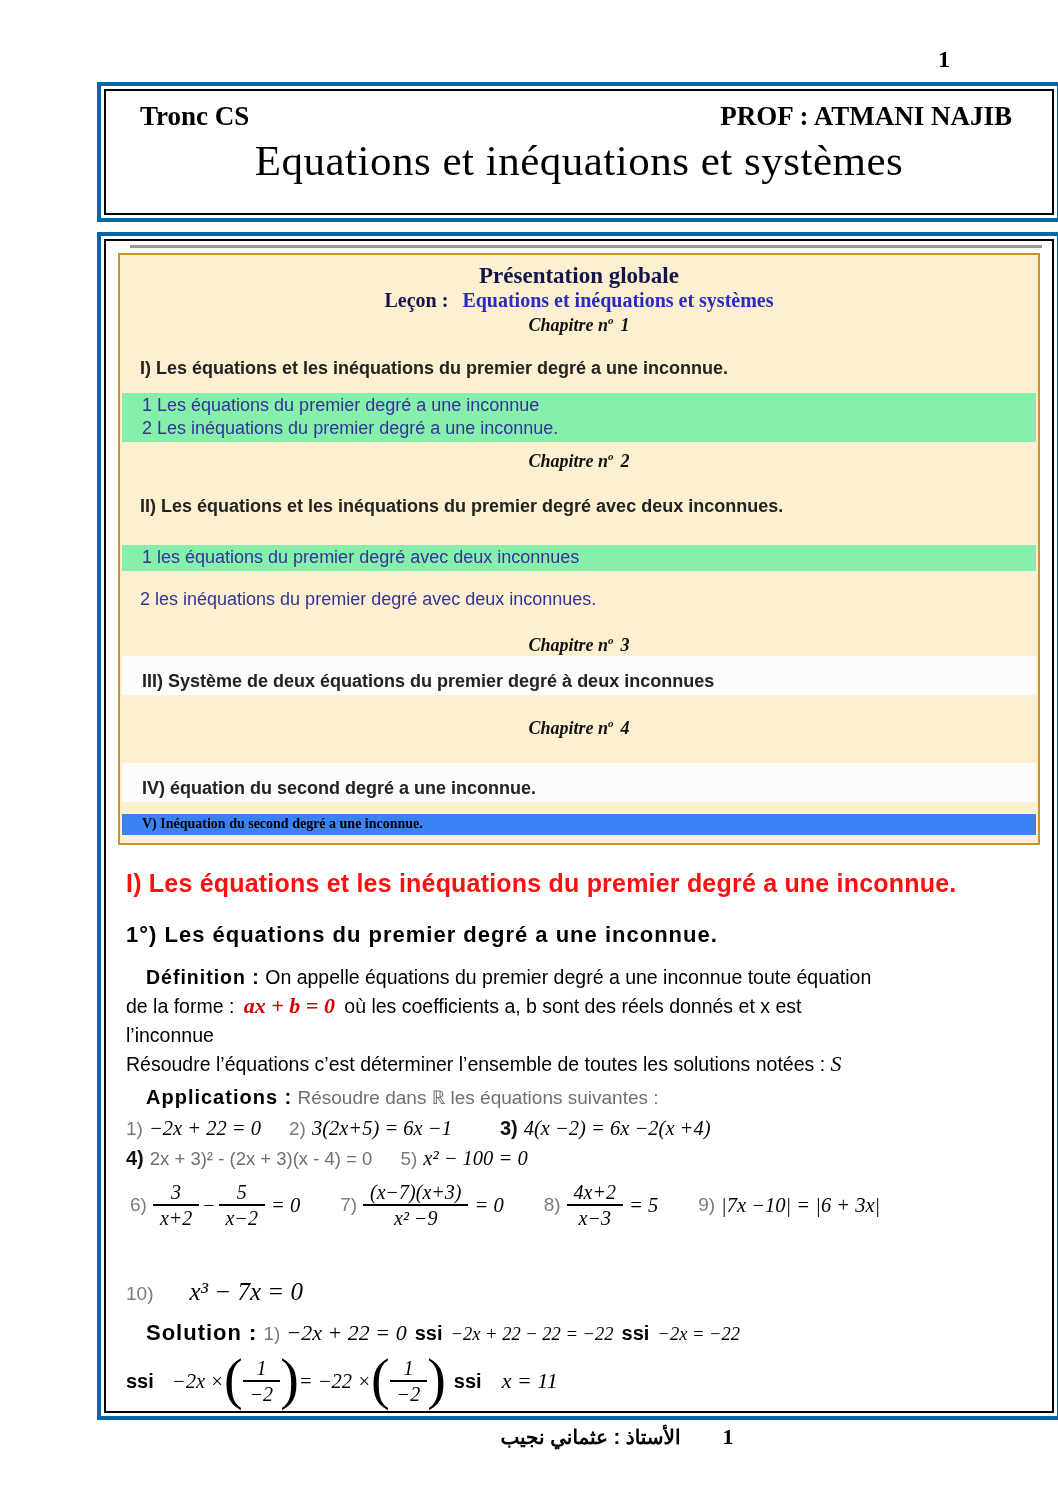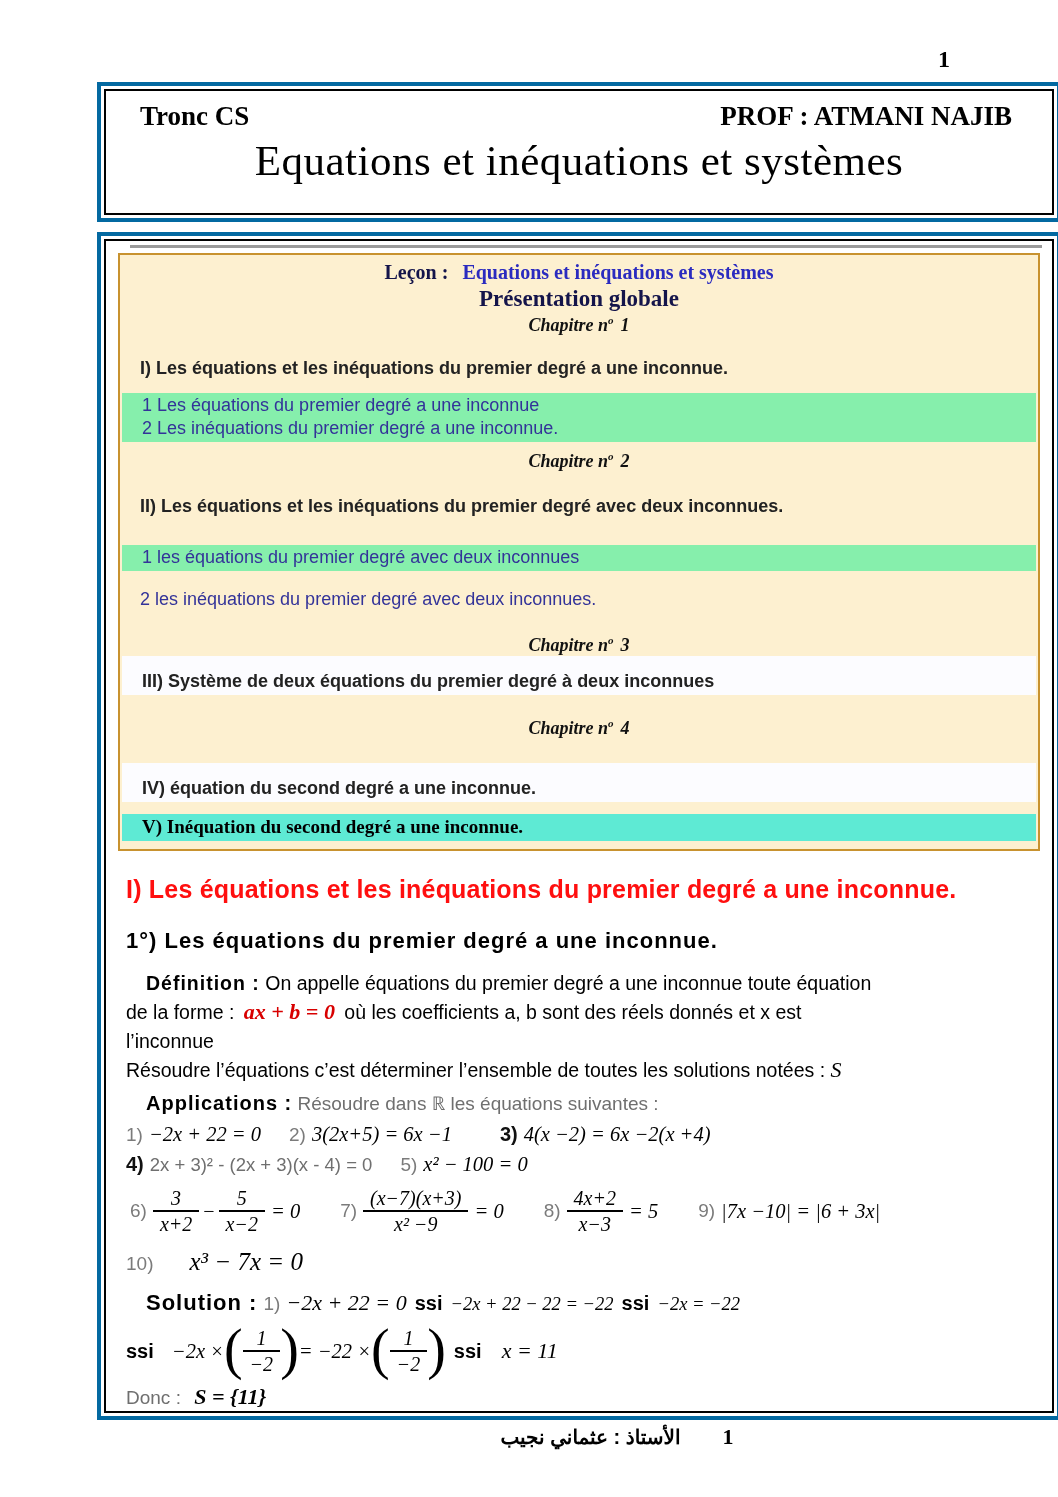--- a/index.html
+++ b/index.html
@@ -34,22 +34,22 @@
                 color:#14144a;margin-top:2px;}
   .toc-chap{font-family:"Liberation Serif",serif;font-weight:bold;font-style:italic;
             font-size:18px;color:#111;text-align:center;}
   .toc-chap sup{font-size:11px;}
   .chapnum{margin-left:7px;}
   .toc-sec{font-weight:bold;font-size:18px;color:#222;padding-left:20px;}
   .toc-strip{background:#86efac;margin:0 2px;padding:1px 0 2px 20px;color:#333399;font-size:18px;}
   .toc-strip .srow{padding:1px 0;}
   .strip-bold{background:#fcfcff;margin:0 2px;padding:15px 0 3px 20px;
               font-weight:bold;font-size:18px;color:#222;}
-  .strip-serif{background:#5eead4;margin:0 2px;padding:2px 0 3px 20px;
-               font-family:"Liberation Serif",serif;font-weight:bold;font-size:19px;color:#000;}
+  .strip-serif{background:#3b82f6;margin:0 2px;padding:2px 0 3px 20px;
+               font-family:"Liberation Serif",serif;font-weight:bold;font-size:14px;color:#000;}
   .navy-plain{color:#333399;font-size:18px;padding-left:20px;}
 
   
   .red-heading{color:#ff0f0f;font-weight:bold;font-size:25px;margin:24px 0 0 12px;letter-spacing:0.2px;}
   .sub-heading{font-weight:bold;font-size:22px;margin:24px 0 0 12px;letter-spacing:1px;}
   .par{font-size:19.5px;margin:16px 0 0 12px;line-height:1.4;}
   .blabel{font-weight:bold;letter-spacing:1px;margin-left:20px;}
   .red-formula{font-family:"Liberation Serif",serif;font-style:italic;font-weight:bold;
                color:#d80000;font-size:22px;margin:0 4px;}
   .math{font-family:"Liberation Serif",serif;font-style:italic;}
@@ -70,21 +70,21 @@
         font-family:"Liberation Serif",serif;font-style:italic;font-size:20px;line-height:1.2;}
   .frac .fnum{border-bottom:2px solid #000;padding:0 7px;}
   .frac .fden{padding:0 7px;}
   .mop{font-family:"Liberation Serif",serif;font-size:20px;margin:0 4px;}
   .bigp{font-family:"Liberation Serif",serif;font-size:56px;font-weight:normal;
         line-height:0;vertical-align:middle;position:relative;top:-2px;}
 
   .sol-line{display:flex;align-items:baseline;margin:10px 0 0 12px;}
   .ssi{font-weight:bold;font-size:20px;margin:0 8px;}
   .m18{font-size:18.5px;}
-  .eq10-math{font-size:25px;margin-left:30px;}
+  .eq10-math{font-size:25px;margin-left:30px;margin-top:36px;}
   .donc-line{margin:8px 0 0 12px;font-size:19px;}
   .donc-math{font-family:"Liberation Serif",serif;font-style:italic;font-weight:bold;
              font-size:22px;margin-left:8px;}
 
   
   .footer{position:absolute;top:1424px;left:0;right:0;text-align:center;}
   .footer-inner{display:inline-flex;align-items:baseline;gap:42px;transform:translateX(88px);}
   .footer-ar{font-weight:bold;font-size:20px;direction:rtl;}
   .footer-num{font-family:"Liberation Serif",serif;font-weight:bold;font-size:22px;}
 </style>
@@ -103,24 +103,24 @@
       </div>
       <div class="doc-title">Equations et inéquations et systèmes</div>
     </div>
   </div>
 
   <div class="dbox main-box">
     <div class="dbox-inner main-inner">
       <div class="top-rule"></div>
 
       <div class="toc-box">
+        <div class="toc-center presentation">Présentation globale</div>
         <div class="toc-center lecon-line">
           <span>Leçon :</span><span class="lecon-title">Equations et inéquations et systèmes</span>
         </div>
-        <div class="toc-center presentation">Présentation globale</div>
         <div class="toc-chap" style="margin-top:2px;">
           <span>Chapitre n</span><sup>o</sup><span class="chapnum">1</span>
         </div>
         <div class="toc-sec" style="margin-top:22px;">I) Les équations et les inéquations du premier degré a une inconnue.</div>
         <div class="toc-strip" style="margin-top:14px;">
           <div class="srow">1 Les équations du premier degré a une inconnue</div>
           <div class="srow">2 Les inéquations du premier degré a une inconnue.</div>
         </div>
         <div class="toc-chap" style="margin-top:8px;font-style:italic;">
           <span>Chapitre n</span><sup>o</sup><span class="chapnum">2</span>

